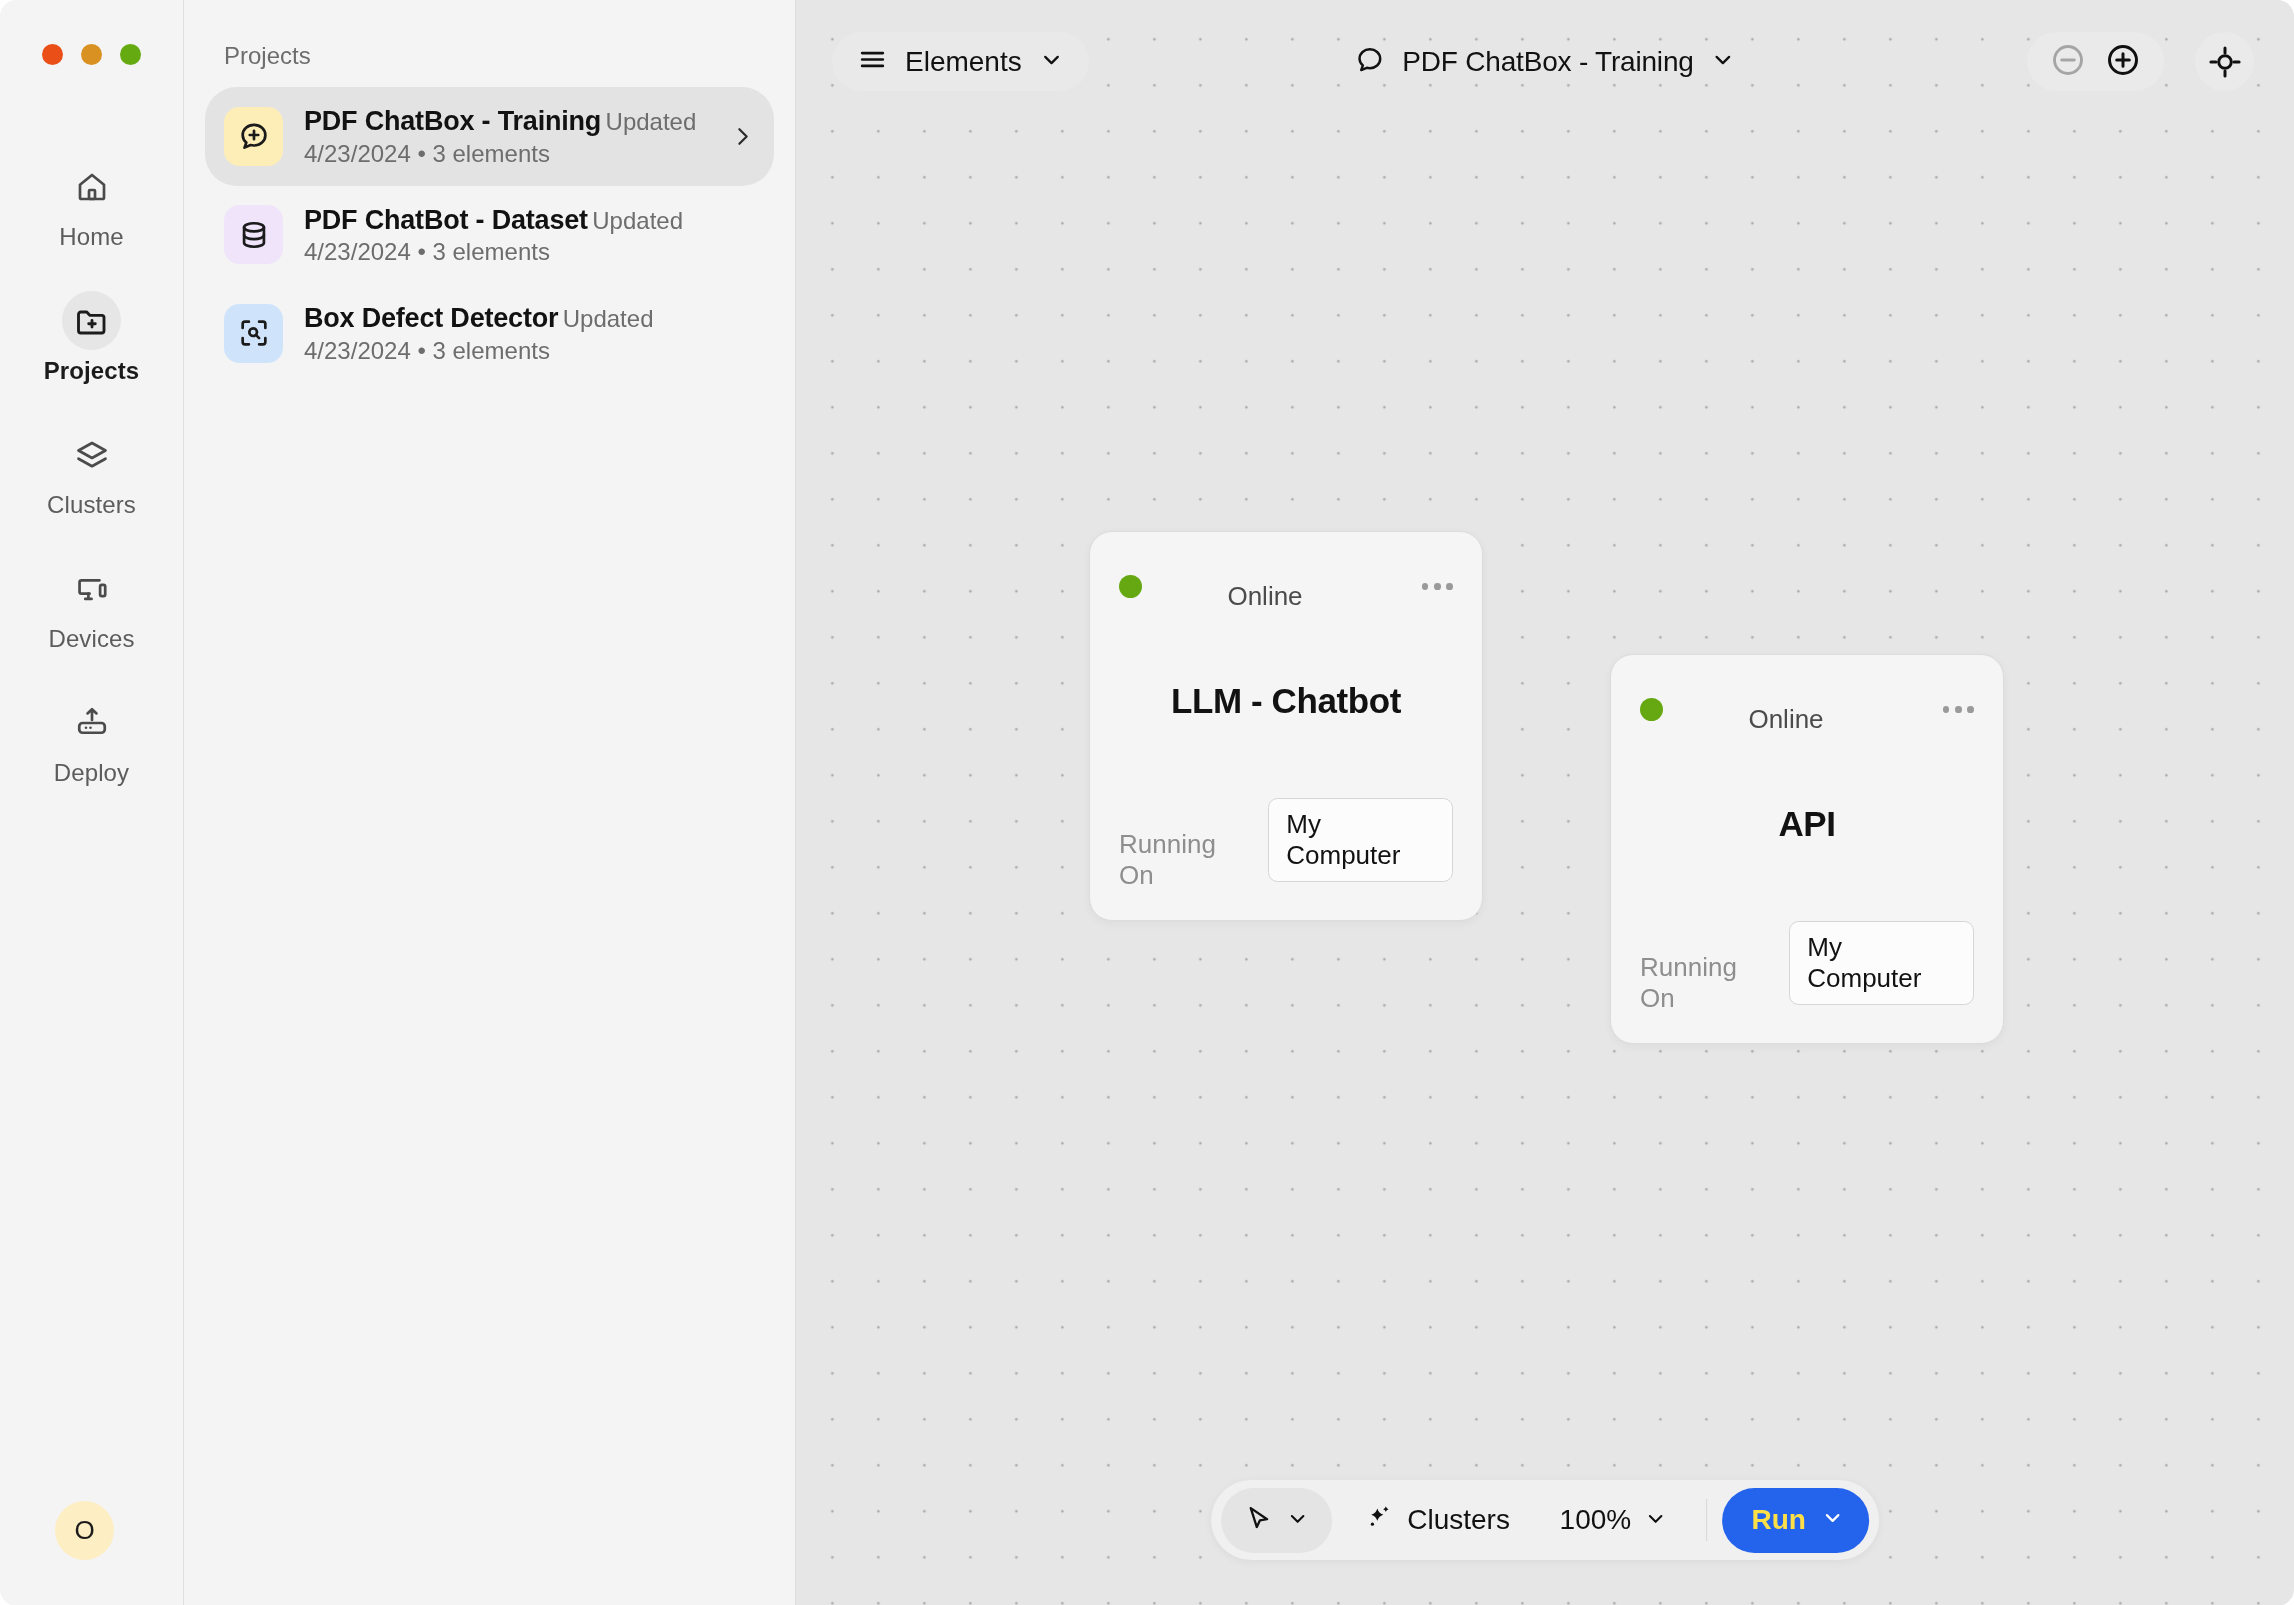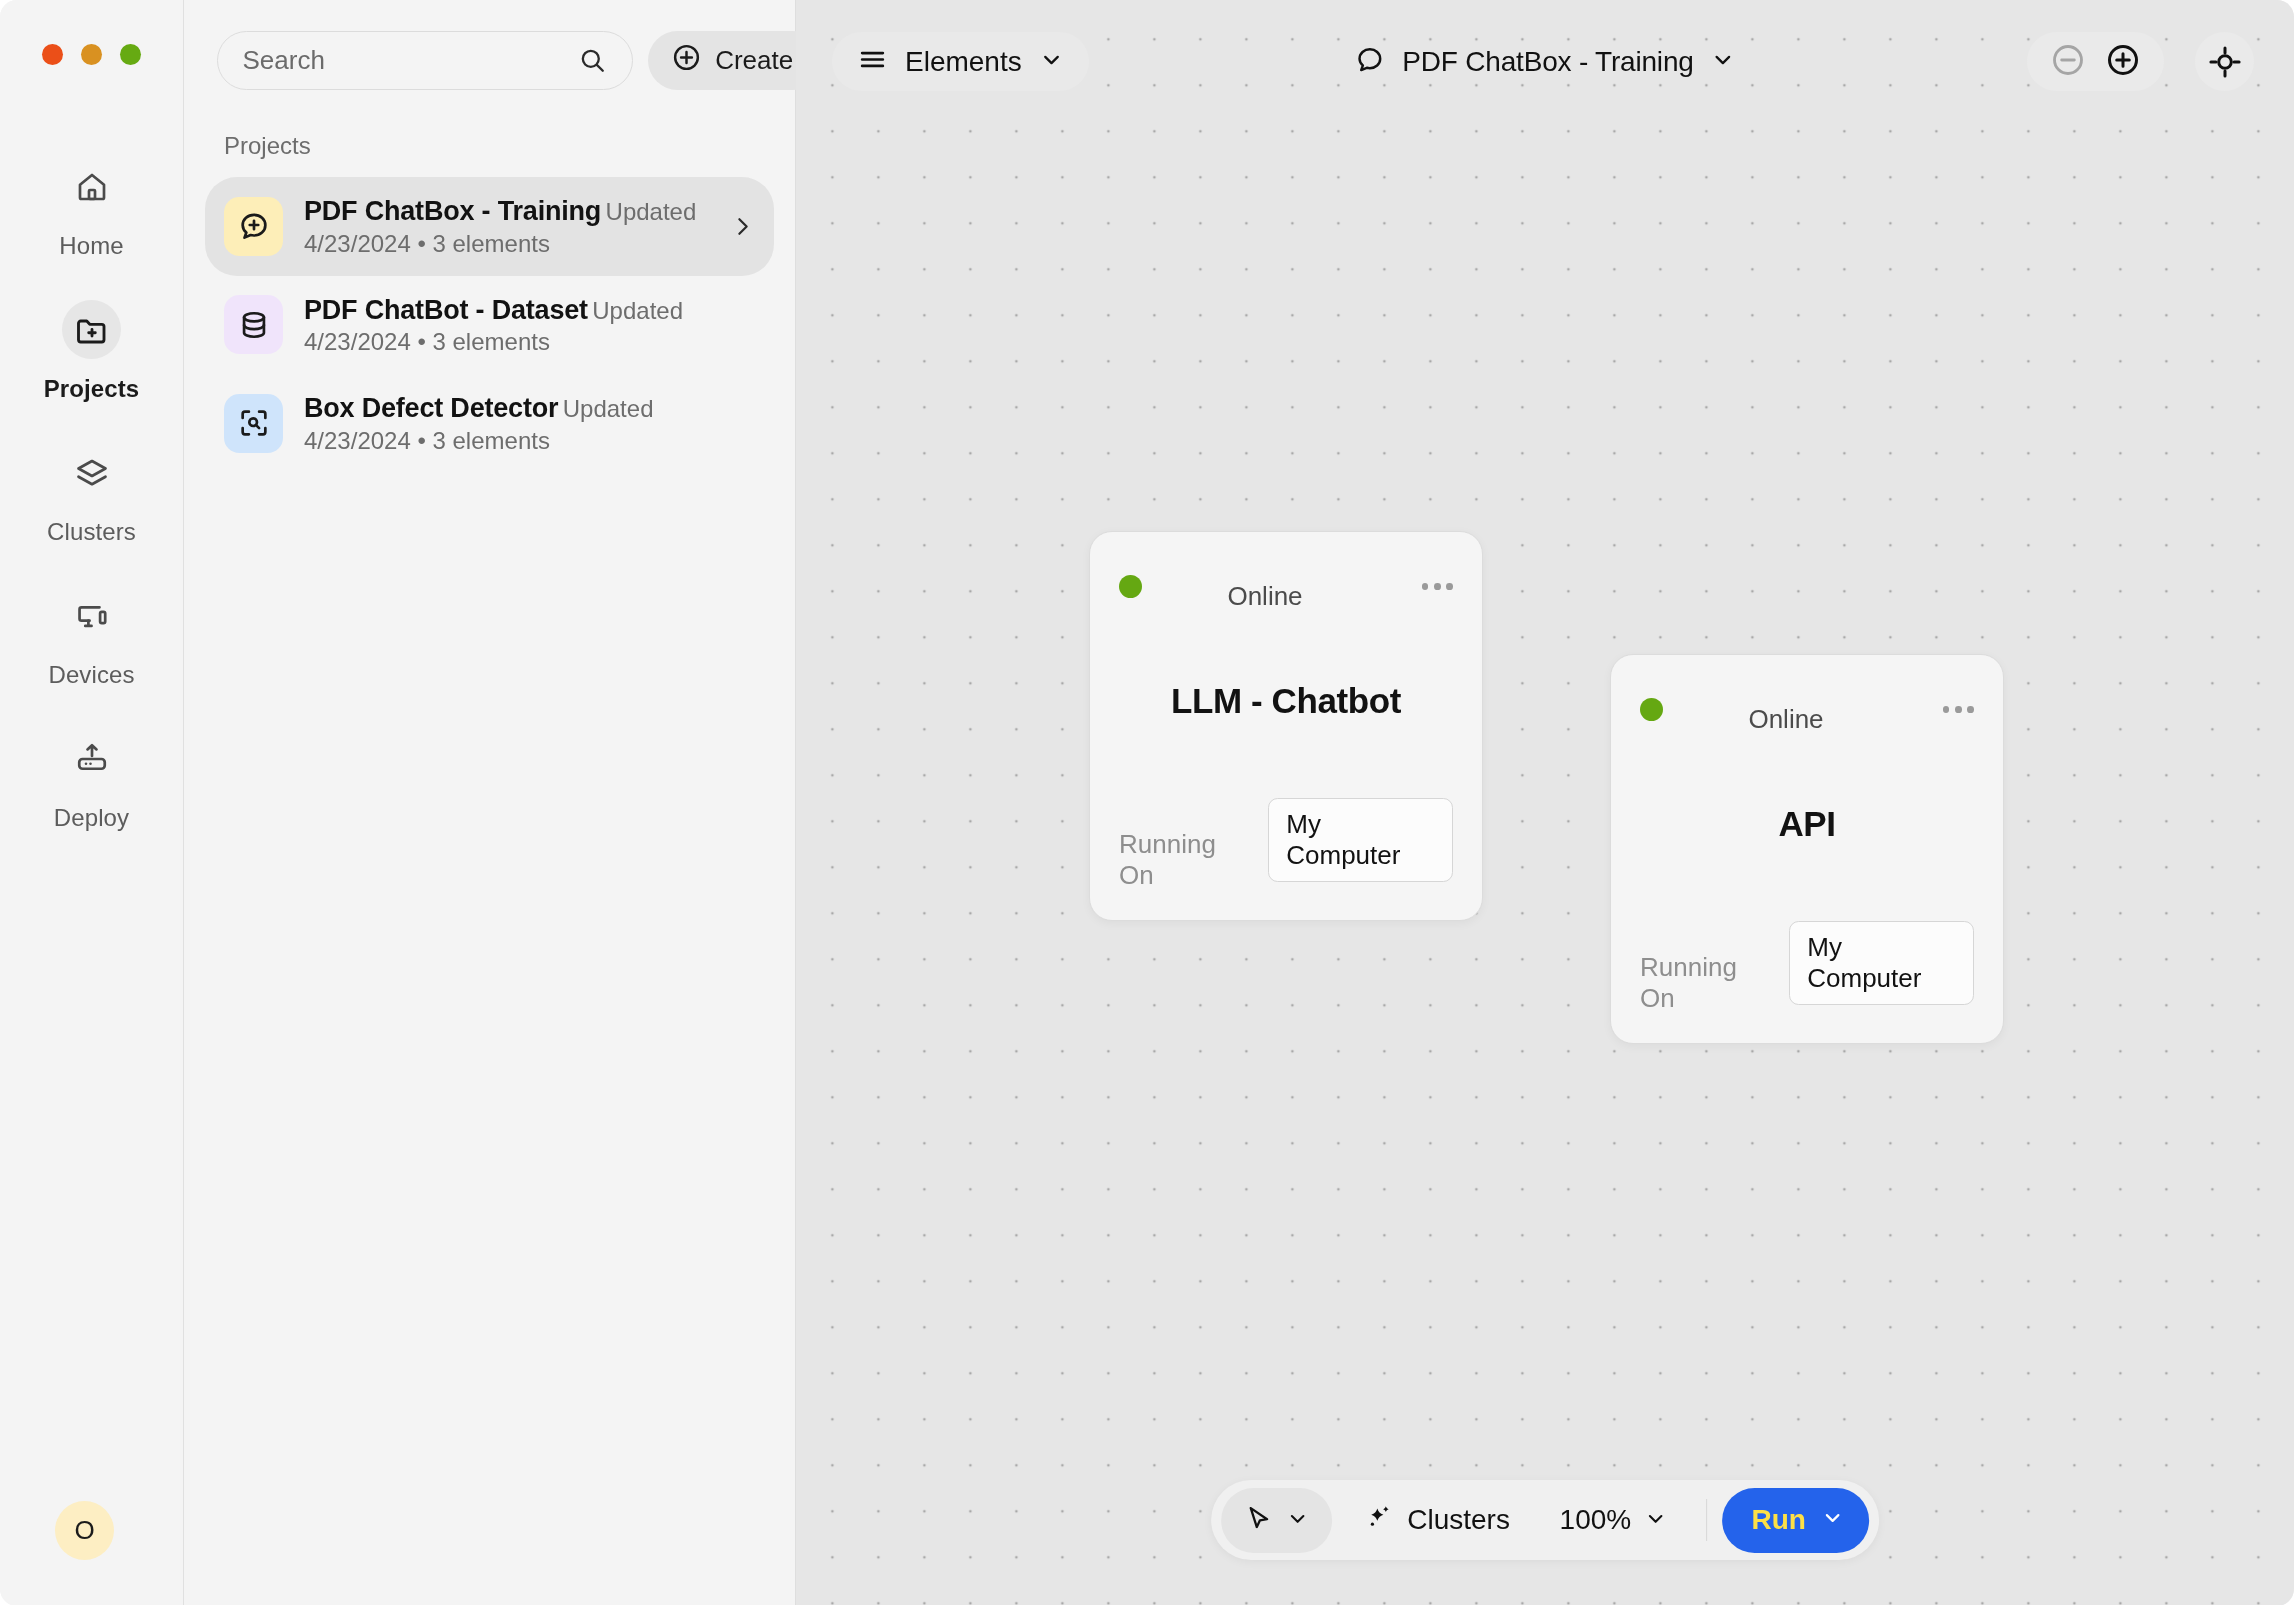--- a/index.html
+++ b/index.html
@@ -43,21 +43,21 @@
     display: flex; flex-direction: column; align-items: center;
     width: 100%; margin-bottom: 40px; cursor: pointer;
   }
   .nav-ico-wrap {
     width: 59px; height: 59px; border-radius: 50%;
     display: flex; align-items: center; justify-content: center;
   }
   .nav-item.active .nav-ico-wrap { background: #e6e6e6; }
   .nav-ico-wrap svg { width: 36px; height: 36px; }
   .nav-label {
-    margin-top: 16px;
+    margin-top: 7px;
     font-size: 24px; color: #5c5c5c; letter-spacing: 0.1px;
   }
   .nav-item.active .nav-label { color: #1b1b1b; font-weight: 600; }
 
   .avatar {
     position: absolute; left: 55px; bottom: 46px;
     width: 59px; height: 59px; border-radius: 50%;
     background: #fdeec3;
     display: flex; align-items: center; justify-content: center;
     font-size: 26px; color: #1b1b1b;
@@ -351,40 +351,20 @@
 
     </div>
 
     <div class="avatar">
       <span>O</span>
     </div>
   </div>
 
   <div class="panel">
 
-    <div class="panel-top">
-      <div class="search-box">
-        <input type="text" placeholder="Search" style="">
-        <span class="search-ico">
-          <svg viewBox="0 0 24 24" fill="none" stroke="#2a2a2a" stroke-width="1.9" stroke-linecap="round">
-            <circle cx="10.6" cy="10.6" r="6.6"></circle>
-              <path d="M15.6 15.6 20.5 20.5"></path>
-          </svg>
-        </span>
-      </div>
-      <button class="create-btn">
-        <span>
-          <svg viewBox="0 0 24 24" fill="none" stroke="#1b1b1b" stroke-width="1.9" stroke-linecap="round">
-            <circle cx="12" cy="12" r="8.8"></circle>
-              <path d="M12 7.8v8.4M7.8 12h8.4"></path>
-          </svg>
-        </span>
-        <span>Create</span>
-      </button>
-    </div>
 
     <div class="panel-section-title">Projects</div>
 
     <div class="proj-list">
 
       <div class="proj-row selected">
         <span class="proj-ico ico-yellow">
           <svg viewBox="0 0 24 24" fill="none" stroke="#1b1b1b" stroke-width="1.9" stroke-linecap="round" stroke-linejoin="round">
             <path d="M20 11.4c0 4.2-3.6 7.3-8 7.3a9.4 9.4 0 0 1-2.4-.3l-4.3 1.8 1.3-3.6A7 7 0 0 1 4 11.4C4 7.2 7.6 4.1 12 4.1s8 3.1 8 7.3z"></path>
             <path d="M12 8.3v6M9 11.3h6"></path>

